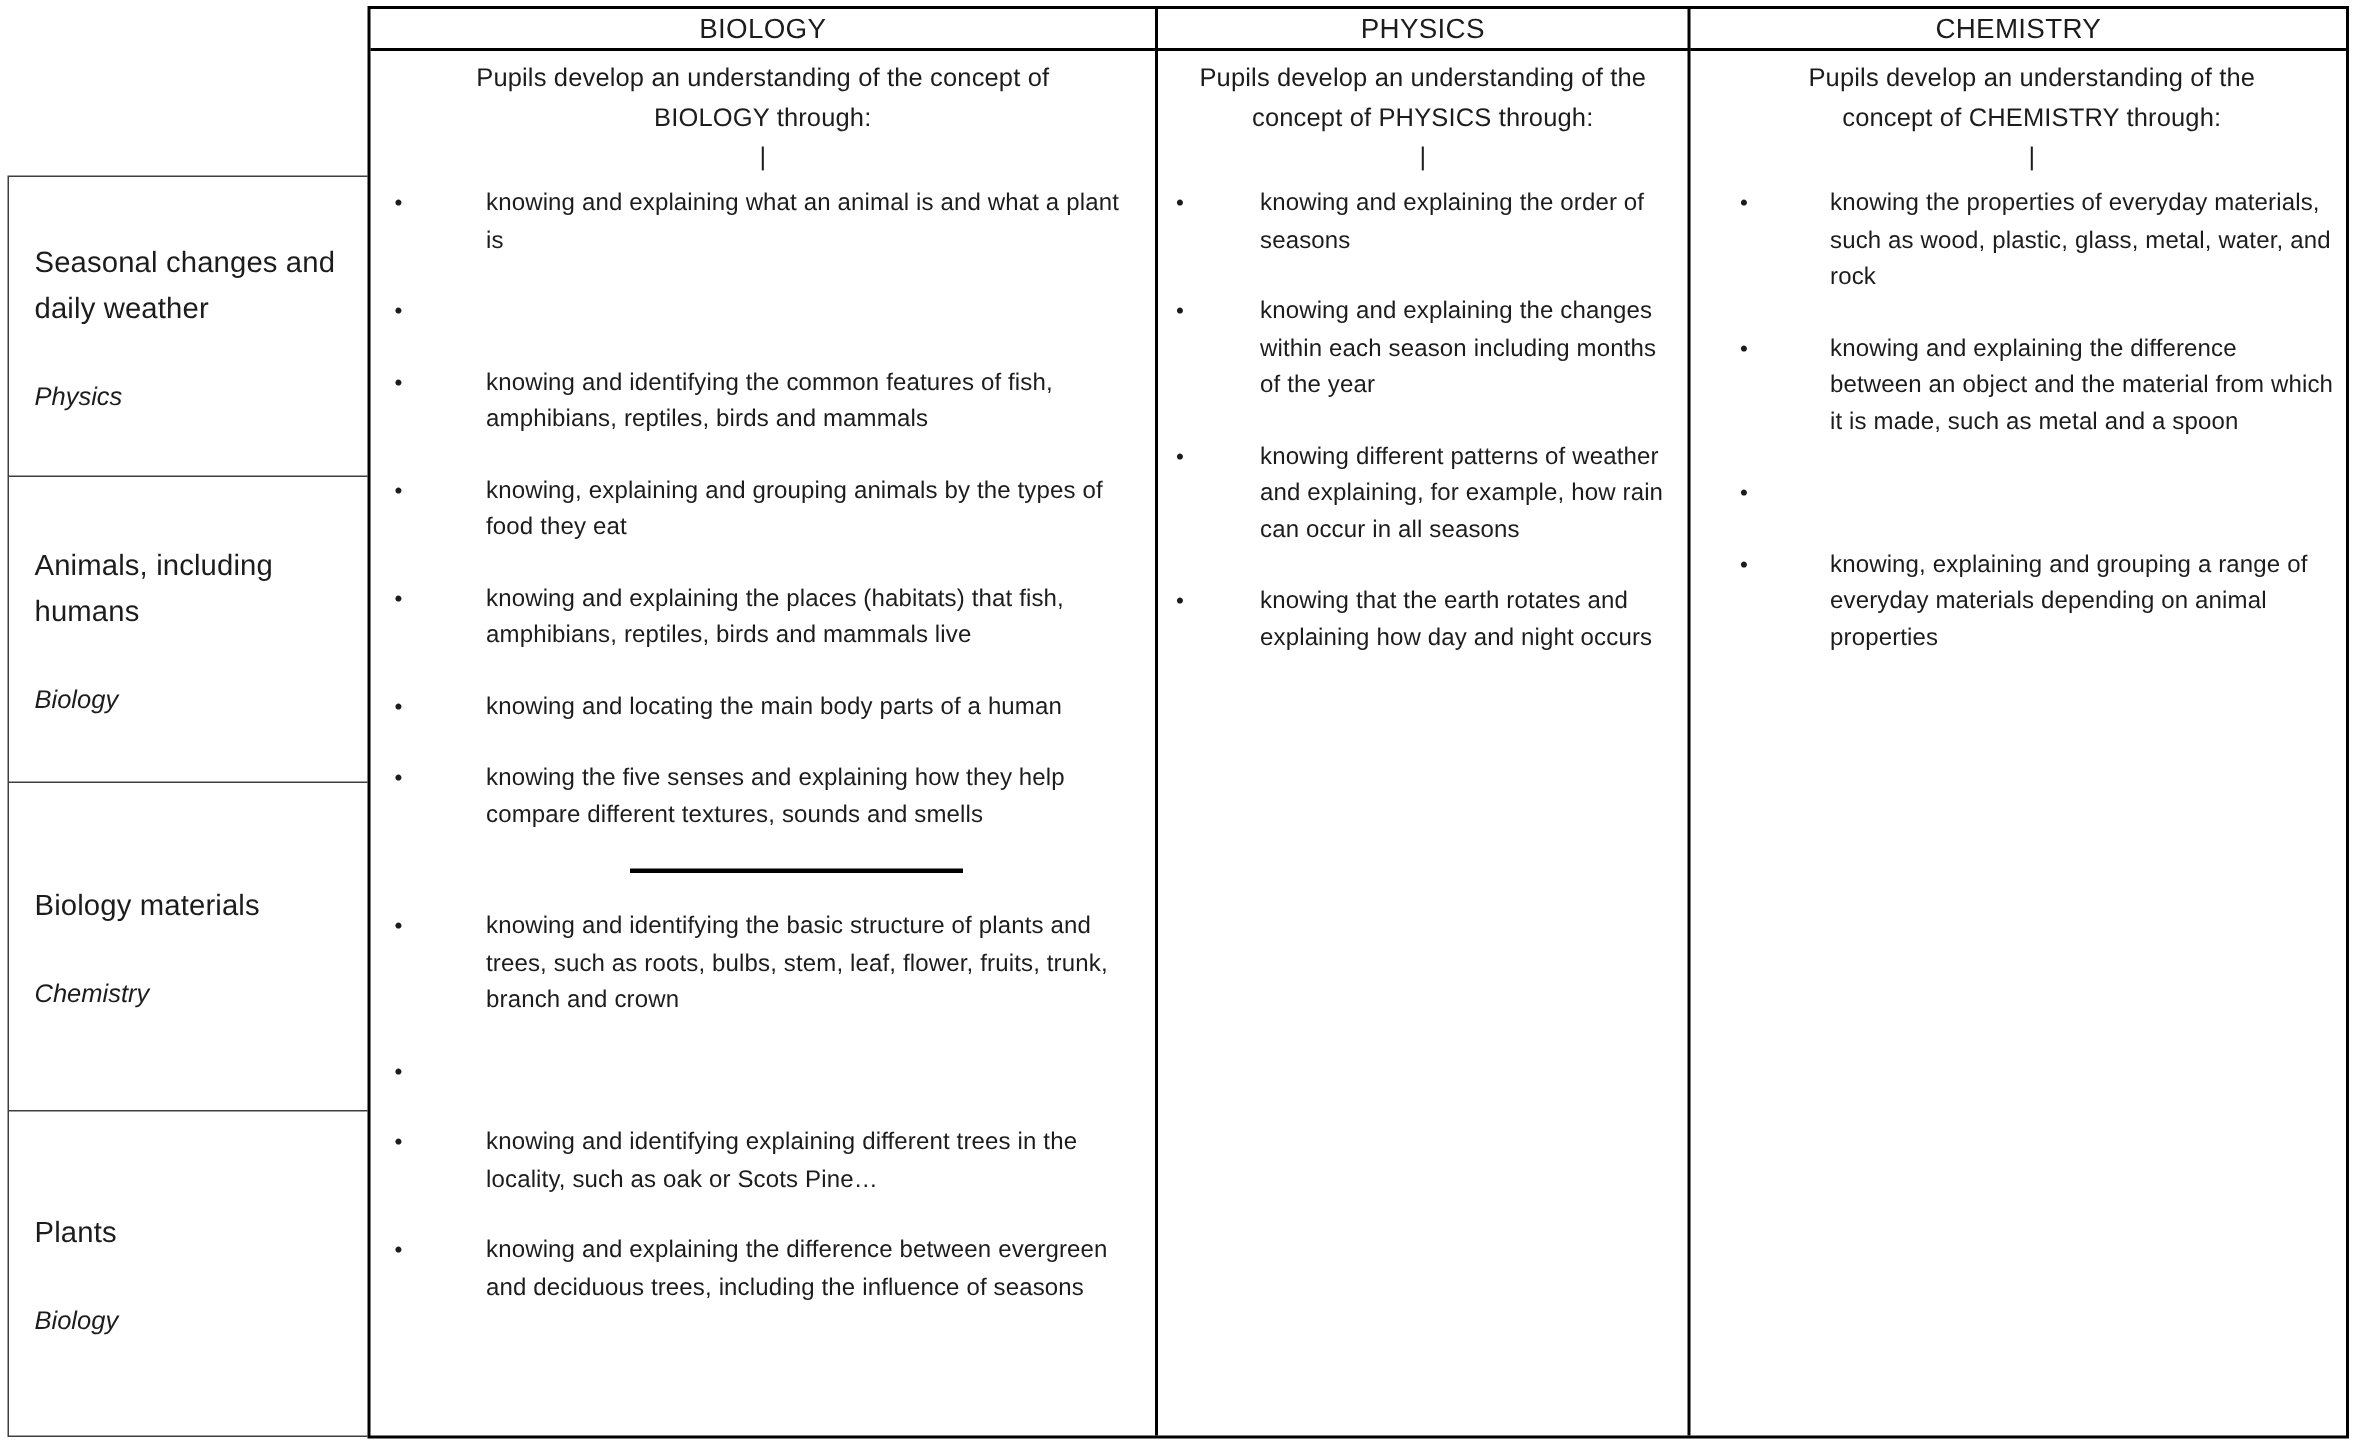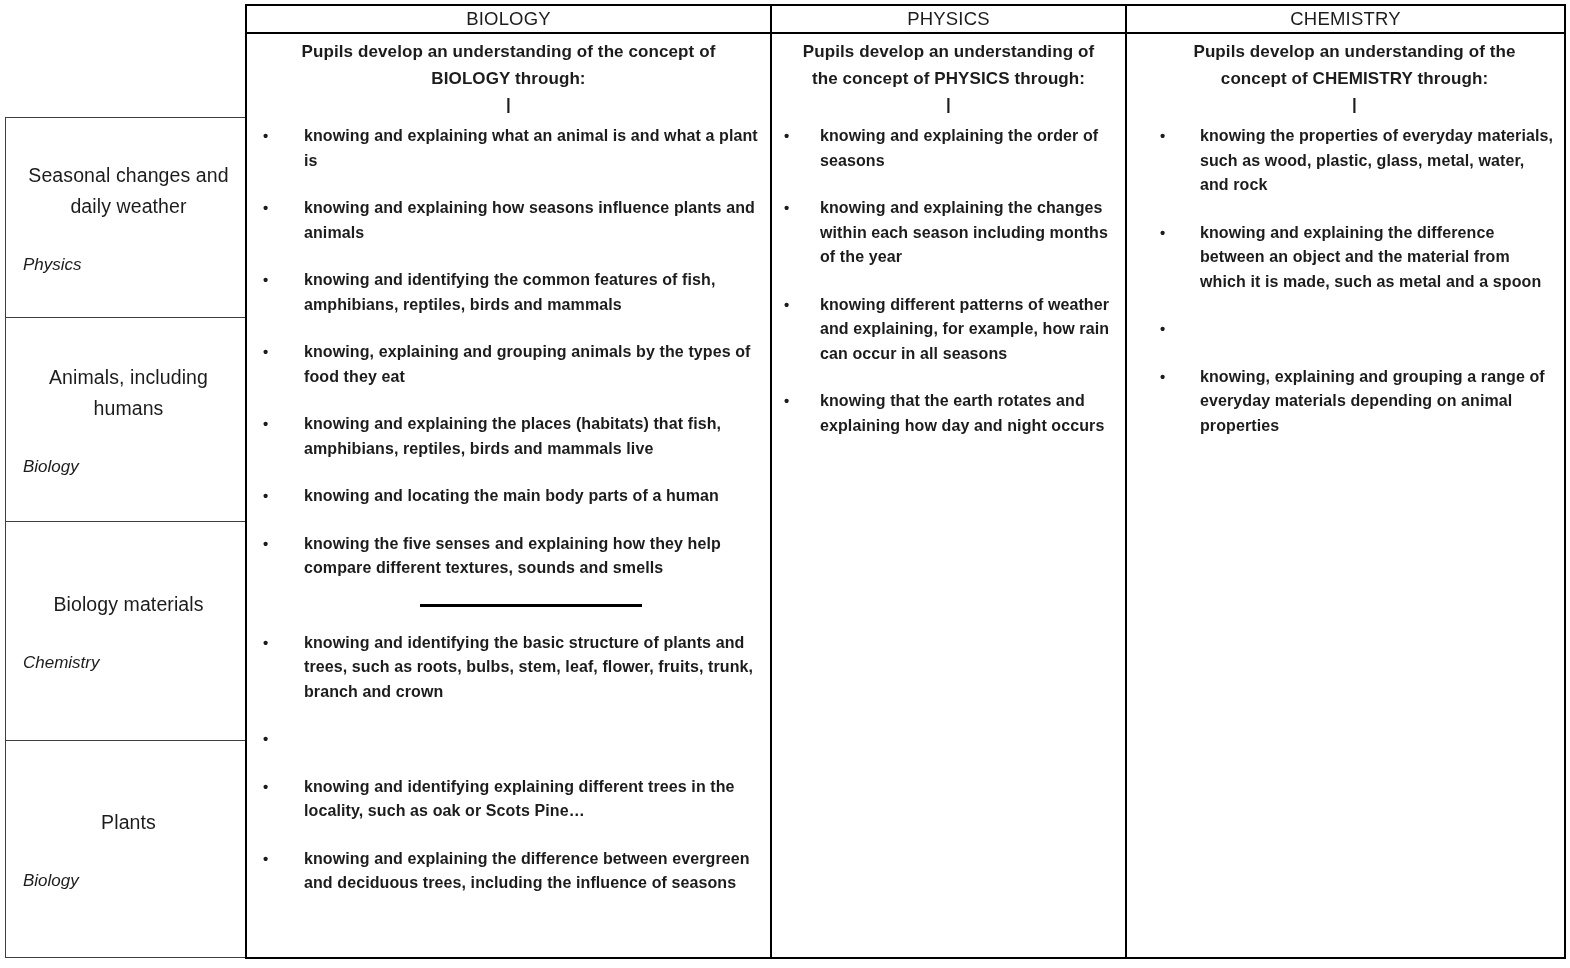--- a/index.html
+++ b/index.html
@@ -16,53 +16,53 @@
     border:1px solid #3f3f3f; box-sizing:border-box;
     display:grid; grid-template-rows:200px 204px 219px 1fr;
     background:#fff;
   }
   .side-cell {
     border-bottom:1px solid #3f3f3f; box-sizing:border-box;
     display:flex; flex-direction:column; justify-content:center;
     padding:0 12px 0 17px;
   }
   .side-cell.last { border-bottom:none; }
-  .side-title { font-size:19.5px; line-height:31px; letter-spacing:.1px;text-align:center; }
+  .side-title { font-size:19.5px; line-height:31px; letter-spacing:.1px; }
   .side-discipline { font-style:italic; font-size:17px; line-height:22px; margin-top:32px; }
 
   
   .main-table {
     position:absolute; left:245px; top:4px; width:1321px; height:955px;
     border:2px solid #000; box-sizing:border-box; background:#fff;
     display:grid; grid-template-columns:525px 355px 1fr; grid-template-rows:28px 1fr;
   }
   .head-cell {
     border-bottom:2px solid #000; border-right:2px solid #000; box-sizing:border-box;
     display:flex; align-items:center; justify-content:center;
     font-size:18.5px; letter-spacing:.2px;
   }
   .head-cell.last { border-right:none; }
   .body-cell {
     border-right:2px solid #000; box-sizing:border-box;
-    padding-top:4px; overflow:hidden;font-weight:bold;
+    padding-top:4px; overflow:hidden;
   }
   .body-cell.last { border-right:none;padding-left:18px; }
 
   .intro { text-align:center; font-size:17px; line-height:27px; margin:0 auto; letter-spacing:.1px; }
   .col-bio .intro { max-width:432px; }
   .col-phy .intro { max-width:302px; }
   .col-che .intro { max-width:340px; }
   .cursor-line { text-align:center; font-size:17px; line-height:26px; margin-bottom:6px; }
 
   ul.bullets { list-style:none; margin:0; padding:0 8px 0 0; }
   .bullets li { display:flex; font-size:16px; line-height:24.5px; margin-bottom:23px; }
   .dot { flex:0 0 57px; box-sizing:border-box; padding-left:16px; font-size:15px; }
   .col-phy .dot { flex-basis:48px; padding-left:12px; }
   .col-che .dot { flex-basis:55px; padding-left:15px; }
-  .btext { flex:1 1 auto; letter-spacing:.1px; }
+  .btext { flex:1 1 auto; letter-spacing:.1px;margin-left:20px; }
 
   .divider {
     width:222px; height:0; border-top:3px solid #000;
     margin:6px auto 24px auto; margin-left:173px;
   }
 </style>
 </head>
 <body>
 
 <div class="page">
@@ -95,21 +95,20 @@
     <div class="body-cell col-bio">
       <div class="intro">Pupils develop an understanding of the concept of BIOLOGY through:</div>
       <div class="cursor-line">|</div>
       <ul class="bullets">
         <li>
             <span class="dot">•</span>
             <span class="btext">knowing and explaining what an animal is and what a plant is</span>
           </li>
         <li>
             <span class="dot">•</span>
-            <span class="btext">knowing and explaining how seasons influence plants and animals</span>
           </li>
         <li>
             <span class="dot">•</span>
             <span class="btext">knowing and identifying the common features of fish, amphibians, reptiles, birds and mammals</span>
           </li>
         <li>
             <span class="dot">•</span>
             <span class="btext">knowing, explaining and grouping animals by the types of food they eat</span>
           </li>
         <li>

